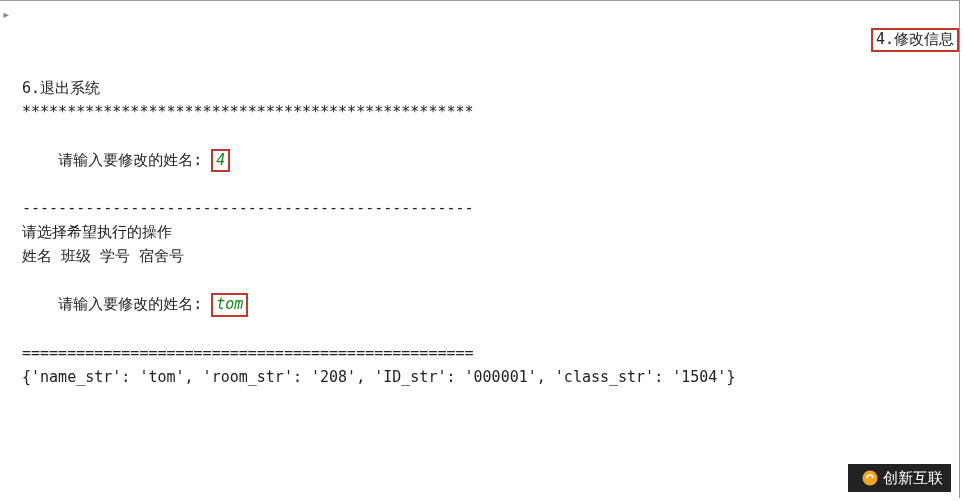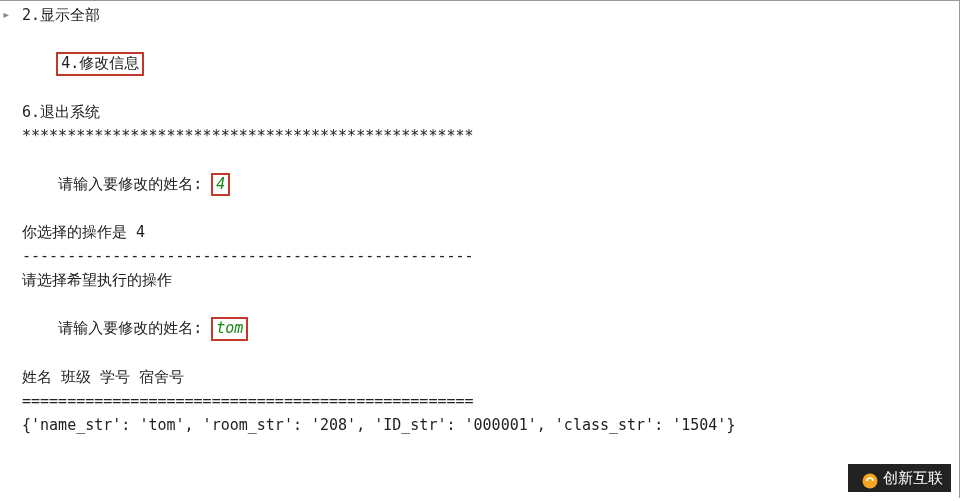--- a/index.html
+++ b/index.html
@@ -48,53 +48,51 @@
   .watermark {
     position: absolute;
     right: 8px;
     bottom: 6px;
     font-size: 15px;
     color: #fff;
     background: linear-gradient(90deg, rgba(0,0,0,0) 0%, rgba(0,0,0,0) 10%, #222 10%);
     padding: 2px 8px 2px 24px;
     font-family: "Microsoft YaHei", sans-serif;
     display: flex;
-    align-items: flex-end;
+    align-items: center;
     gap: 4px;
   }
   .wm-icon {
     width: 18px;
     height: 18px;
     display: inline-block;
   }
 </style>
 </head>
 <body>
 
 <div class="console">
   <span class="gutter">▸</span>
 
-  <div class="line">2.显示全部</div>
-  <div class="line" style="padding-left:18px;">
+  <div class="line" style="padding-left:18px;text-align:right;">
     <span class="hl-red"><span>4.修改信息</span></span>
   </div>
   <div class="line">6.退出系统</div>
   <div class="line">**************************************************</div>
 
   <div class="line">
     <span>请输入要修改的姓名: </span><span class="hl-red"><span class="input-green">4</span></span>
   </div>
-  <div class="line">你选择的操作是 4</div>
   <div class="line">--------------------------------------------------</div>
   <div class="line">请选择希望执行的操作</div>
 
+  <div class="line">姓名 班级 学号 宿舍号</div>
   <div class="line">
     <span>请输入要修改的姓名: </span><span class="hl-red"><span class="input-green">tom</span></span>
   </div>
-  <div class="line">姓名 班级 学号 宿舍号</div>
   <div class="line">==================================================</div>
   <div class="line">{'name_str': 'tom', 'room_str': '208', 'ID_str': '000001', 'class_str': '1504'}</div>
 
   <div class="watermark">
     <svg class="wm-icon" viewBox="0 0 24 24">
       <circle cx="12" cy="12" r="10" fill="#f5a623"></circle>
       <path d="M8 12 a4 4 0 1 1 8 0" stroke="#fff" stroke-width="2" fill="none"></path>
     </svg>
     <span>创新互联</span>
   </div>

